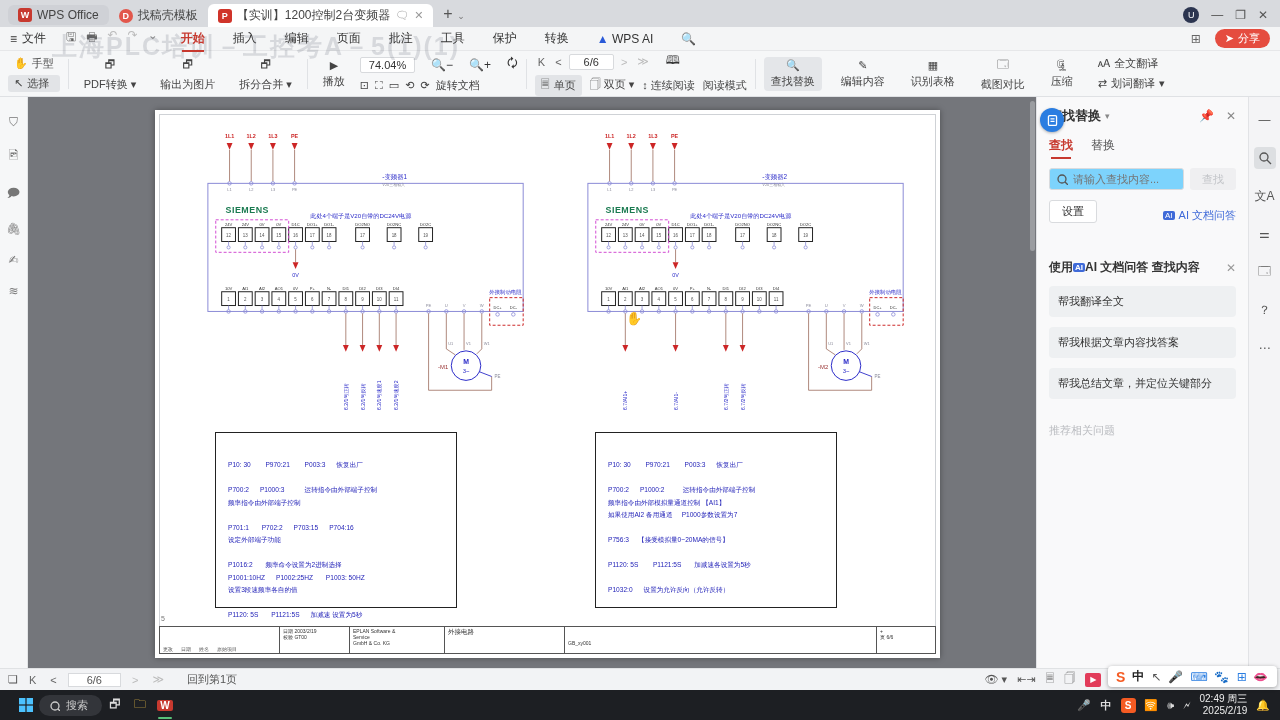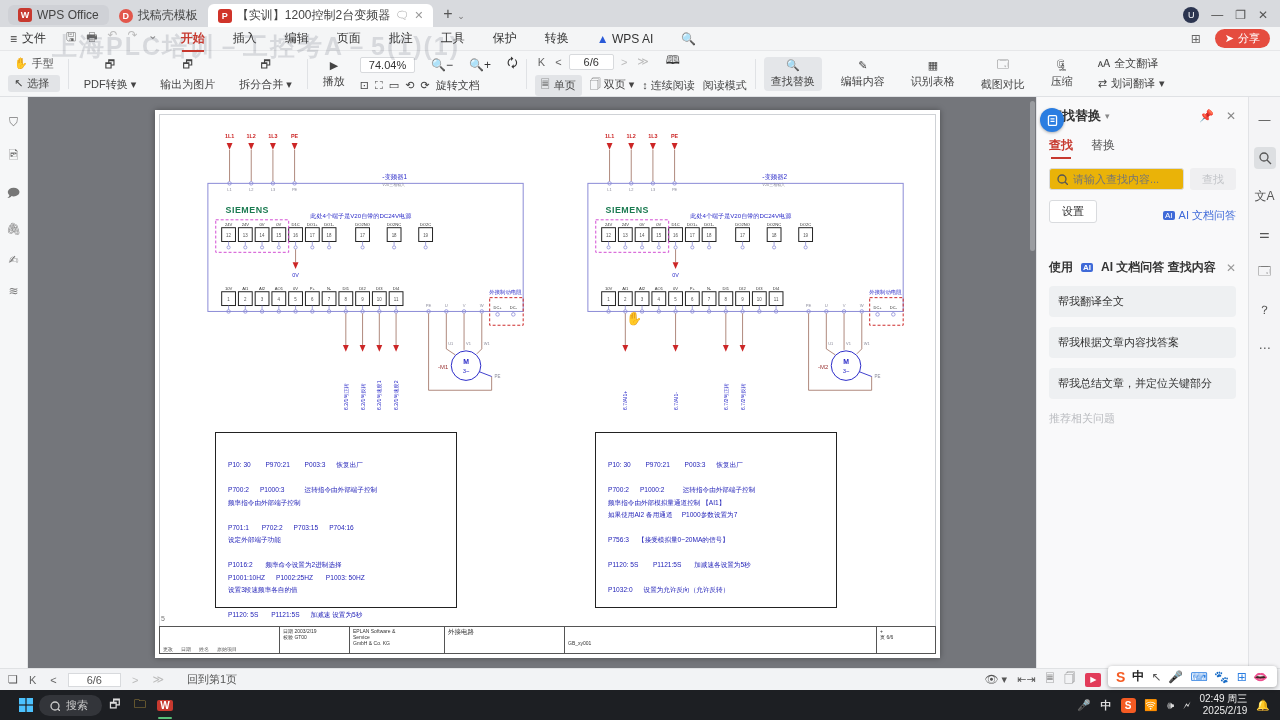--- a/index.html
+++ b/index.html
@@ -53,32 +53,32 @@
   .tc { border-right:1px solid #555; padding:1px 3px; overflow:hidden; }
   .tc .big { font-size:8px; font-weight:bold; }
   
   .findpanel { position:absolute; left:1036px; top:97px; width:212px; height:571px; background:#f9f9fa; border-left:1px solid #e2e3e6; padding:10px 12px; }
   .fp-head { display:flex; align-items:center; gap:4px; font-size:13px; font-weight:bold; color:#333; }
   .fp-head .sp { margin-left:auto; display:flex; gap:12px; color:#888; font-size:12px; }
   .fp-tabs { display:flex; gap:18px; margin-top:12px; font-size:12px; color:#555; }
   .fp-tab.active { color:#c7392f; font-weight:bold; position:relative; }
   .fp-tab.active::after { content:""; position:absolute; left:2px; right:2px; bottom:-5px; height:2px; background:#c7392f; }
   .fp-search { margin-top:14px; display:flex; gap:6px; }
-  .fp-input { flex:1; display:flex; align-items:center; gap:5px; background:#eab308; border:1px solid #d9dbde; border-radius:3px; padding:4px 6px; }
+  .fp-input { flex:1; display:flex; align-items:center; gap:5px; background:#7dd3fc; border:1px solid #d9dbde; border-radius:3px; padding:4px 6px; }
   .fp-input input { border:none; outline:none; width:100px; font-size:11px; color:#333; background:transparent; }
   .fp-findbtn { background:#efeff1; color:#c2c4c8; border:none; border-radius:3px; font-size:11px; padding:0 12px; }
   .fp-row2 { display:flex; align-items:flex-end; margin-top:10px; }
   .fp-set { background:#fff; border:1px solid #d9dbde; border-radius:3px; padding:3px 12px; font-size:11px; color:#333; }
   .fp-ailink { margin-left:auto; color:#3f6ad8; font-size:11px; display:flex; align-items:center; gap:4px; }
   .aitag { background:#3f6ad8; color:#fff; border-radius:2px; font-size:8px; padding:0 2px; }
   .fp-card { margin-top:22px; }
-  .fp-cardtitle { display:flex; align-items:center; gap:8px; font-size:12px; font-weight:bold; color:#333;margin-top:36px; }
+  .fp-cardtitle { display:flex; align-items:center; gap:0; font-size:12px; font-weight:bold; color:#333;margin-top:36px; }
   .fp-cardtitle .x { margin-left:auto; color:#999; font-weight:normal; }
   .fp-sug { margin-top:10px; background:#eef0f2; border-radius:4px; padding:8px 9px; font-size:11px; color:#333; }
-  .fp-foot { margin-top:12px; font-size:11px; color:#b9bbbf; }
+  .fp-foot { margin-top:24px; font-size:11px; color:#b9bbbf; }
   .ai-fab { position:absolute; left:1040px; top:108px; width:24px; height:24px; border-radius:50%; background:#2a7de1; display:flex; align-items:center; justify-content:center; z-index:9; box-shadow:0 1px 3px rgba(0,0,0,.3); }
   
   .rightrail { position:absolute; left:1248px; top:97px; width:32px; height:571px; background:#f4f4f6; border-left:1px solid #e2e3e6; display:flex; flex-direction:column; align-items:center; gap:16px; padding-top:12px; color:#555; }
   .rr-it { width:22px; height:22px; display:flex; align-items:center; justify-content:center; border-radius:4px; }
   .rr-it.sel { background:#dddfe2; }
   
   .statusbar { position:absolute; left:0; top:668px; width:1280px; height:22px; background:#f2f3f5; border-top:1px solid #e0e2e4; display:flex; align-items:center; padding:0 8px; gap:8px; font-size:11px; color:#555; }
   .st-page { background:#fff; border:1px solid #d8dadd; padding:0 18px; font-size:11px; }
   .st-right { margin-left:auto; display:flex; align-items:center; gap:10px; padding-right:66px; }
   .st-play { width:16px; height:14px; background:#e23c5a; border-radius:2px; display:flex; align-items:center; justify-content:center; }

